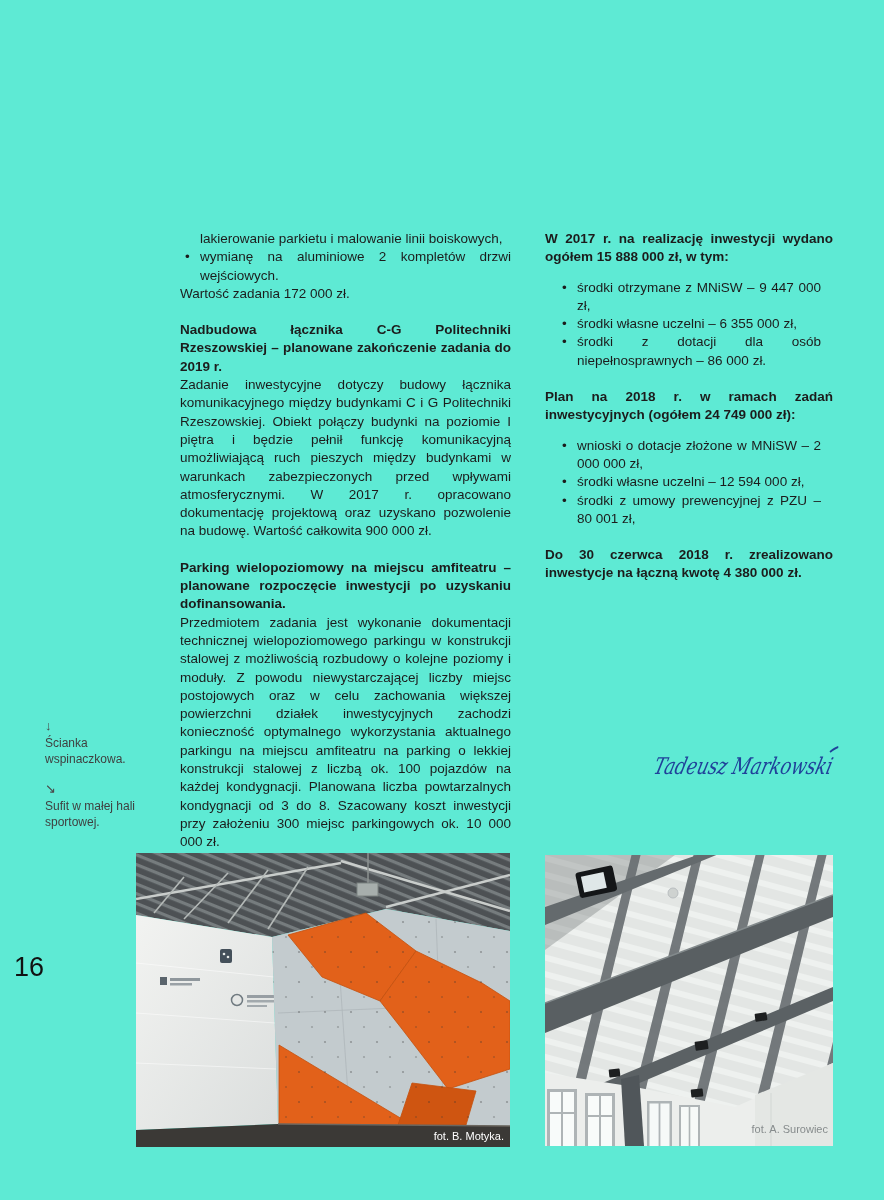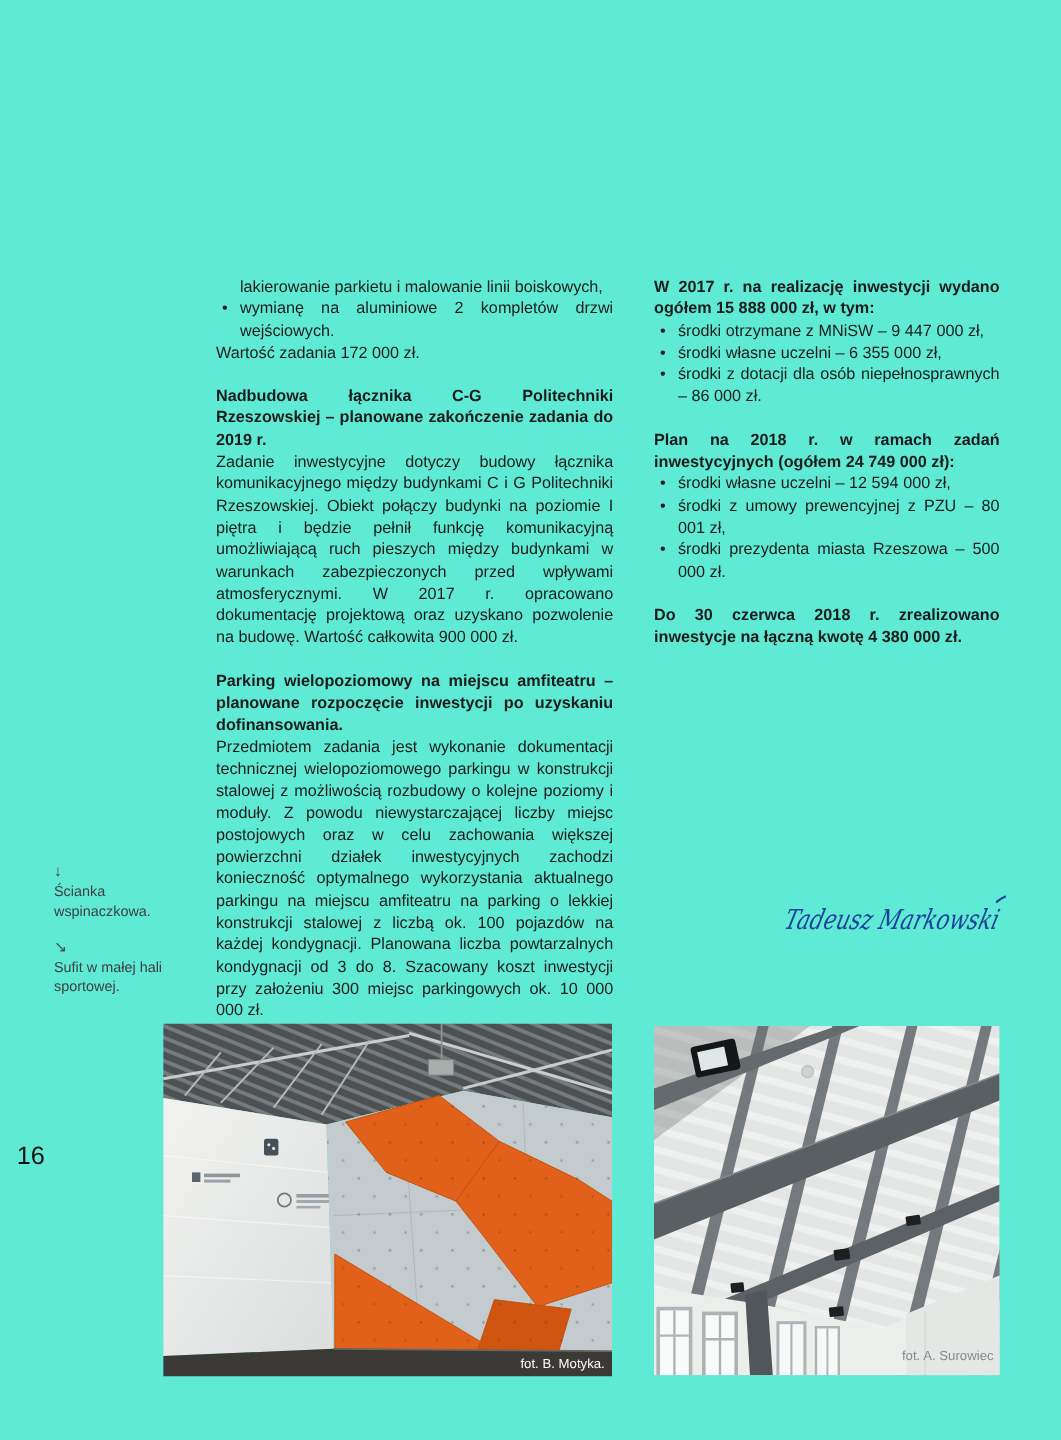--- a/index.html
+++ b/index.html
@@ -7,32 +7,32 @@
     position:relative;width:884px;height:1200px;background:#5eead4;overflow:hidden;
     font-family:"Liberation Sans",sans-serif;color:#1c1c1c;
   }
   
   .col{position:absolute;top:230px;font-size:13.5px;line-height:18.3px;text-align:justify;}
   .col-left{left:180px;width:331px;}
   .col-right{left:545px;width:288px;}
   .col p{margin:0;}
   .col h3{margin:18px 0 0 0;font-size:13.5px;line-height:18.3px;font-weight:bold;text-align:justify;}
   .col h3.first{margin-top:0;}
-  ul.bullets{margin:0;padding:0;list-style:none;}
+  ul.bullets{margin:12px;padding:0;list-style:none;}
   ul.bullets li,.li{position:relative;padding-left:20px;margin:0;text-align:justify;}
   ul.bullets li::before{content:"\2022";position:absolute;left:5px;top:0;}
   .li.no-mark::before{content:"";}
   .li.bullet::before{content:"\2022";position:absolute;left:5px;top:0;}
   .gap{height:18px;}
   
   .margin-notes{position:absolute;left:45px;top:718px;width:110px;font-size:12px;line-height:16px;color:#3f3f3f;}
   .margin-note{margin-bottom:14px;}
   .margin-note .arrow{display:block;font-size:13px;color:#4a4a4a;margin-bottom:1px;}
   
-  .page-number{position:absolute;left:14px;top:952px;font-size:21px;color:#111;}
+  .page-number{position:absolute;left:14px;top:952px;font-size:27px;color:#111;}
   
   .signature{position:absolute;left:640px;top:736px;width:205px;height:58px;overflow:visible;}
   
   .photo{position:absolute;display:block;}
   .photo-left{left:136px;top:853px;width:374px;height:294px;}
   .photo-right{left:545px;top:855px;width:288px;height:291px;}
   svg text.caption{font-family:"Liberation Sans",sans-serif;}
 </style>
 </head>
 <body>
@@ -59,23 +59,23 @@
   <div class="col col-right">
     <h3 class="first">W 2017 r. na realizację inwestycji wydano ogółem 15 888 000 zł, w tym:</h3>
     <ul class="bullets">
         <li>środki otrzymane z MNiSW – 9 447 000 zł,</li>
         <li>środki własne uczelni – 6 355 000 zł,</li>
         <li>środki z dotacji dla osób niepełnosprawnych – 86 000 zł.</li>
       </ul>
 
     <h3>Plan na 2018 r. w ramach zadań inwestycyjnych (ogółem 24 749 000 zł):</h3>
     <ul class="bullets">
+        <li>wnioski o dotacje złożone w MNiSW – 2 000 000 zł,</li>
         <li>środki własne uczelni – 12 594 000 zł,</li>
         <li>środki z umowy prewencyjnej z PZU – 80 001 zł,</li>
-        <li>środki prezydenta miasta Rzeszowa – 500 000 zł.</li>
       </ul>
 
     <h3>Do 30 czerwca 2018 r. zrealizowano inwestycje na łączną kwotę 4 380 000 zł.</h3>
 
     <div class="gap"></div>
   </div>
 
   <svg class="signature" viewBox="0 0 205 58">
     <g transform="translate(4,0) skewX(-14)">
       <text x="18" y="38" font-size="23" font-style="italic" font-family="DejaVu Serif, serif" fill="#20429a" textLength="178" lengthAdjust="spacingAndGlyphs">Tadeusz Markowski</text>

